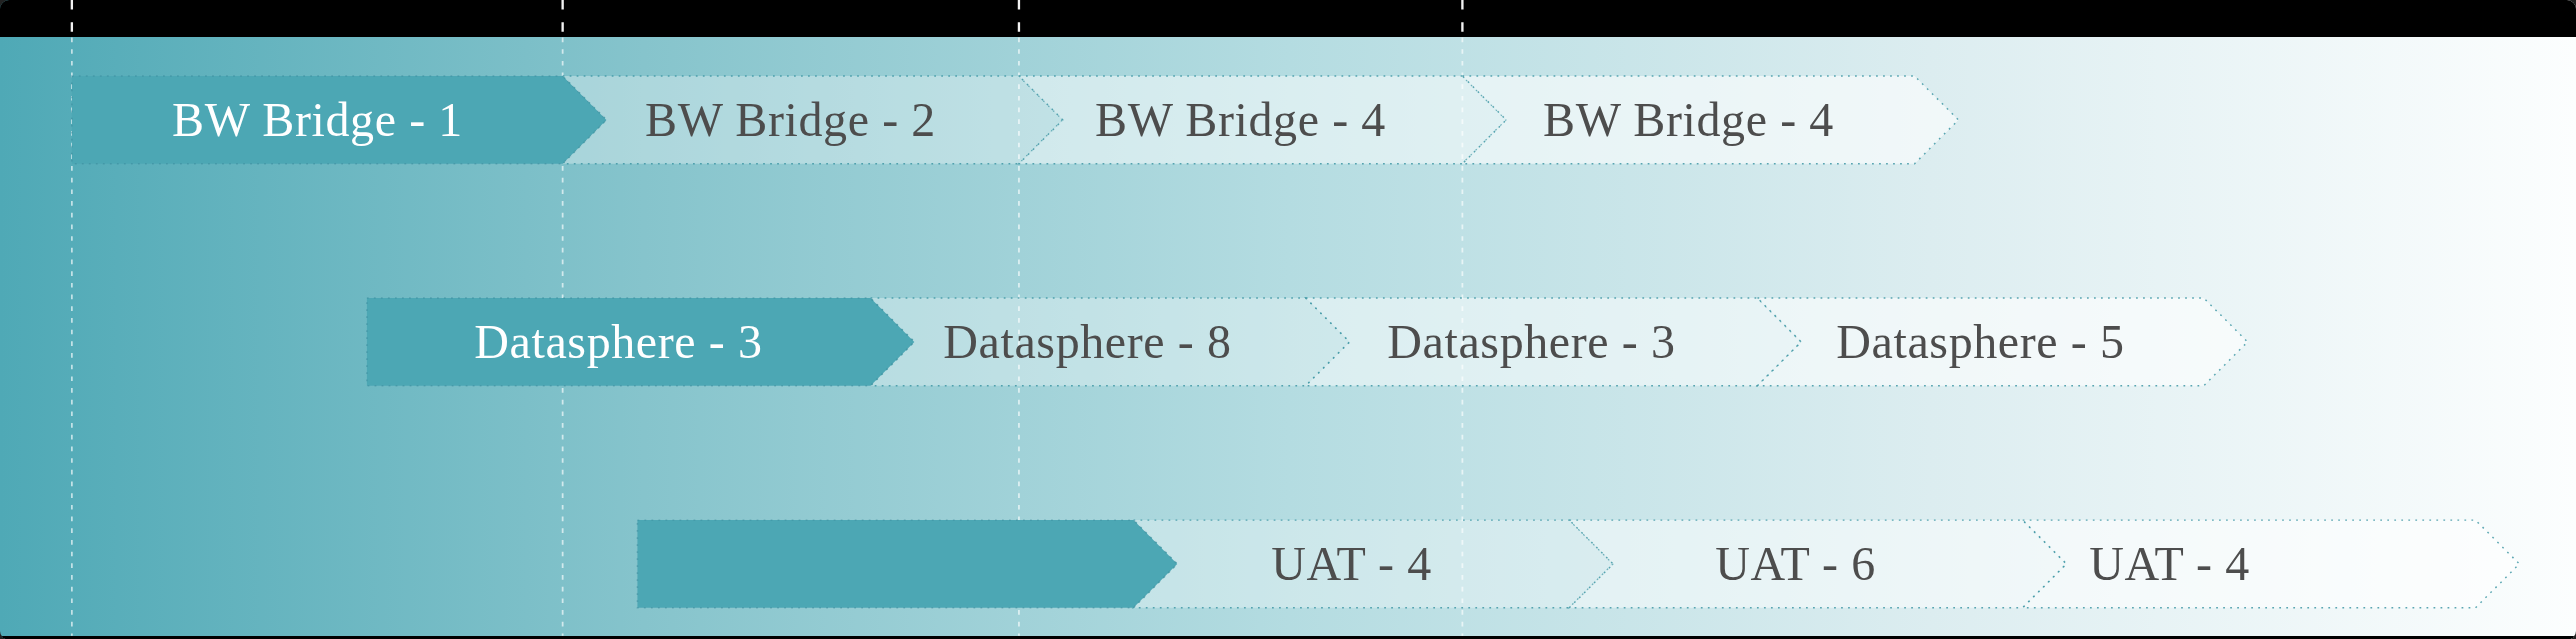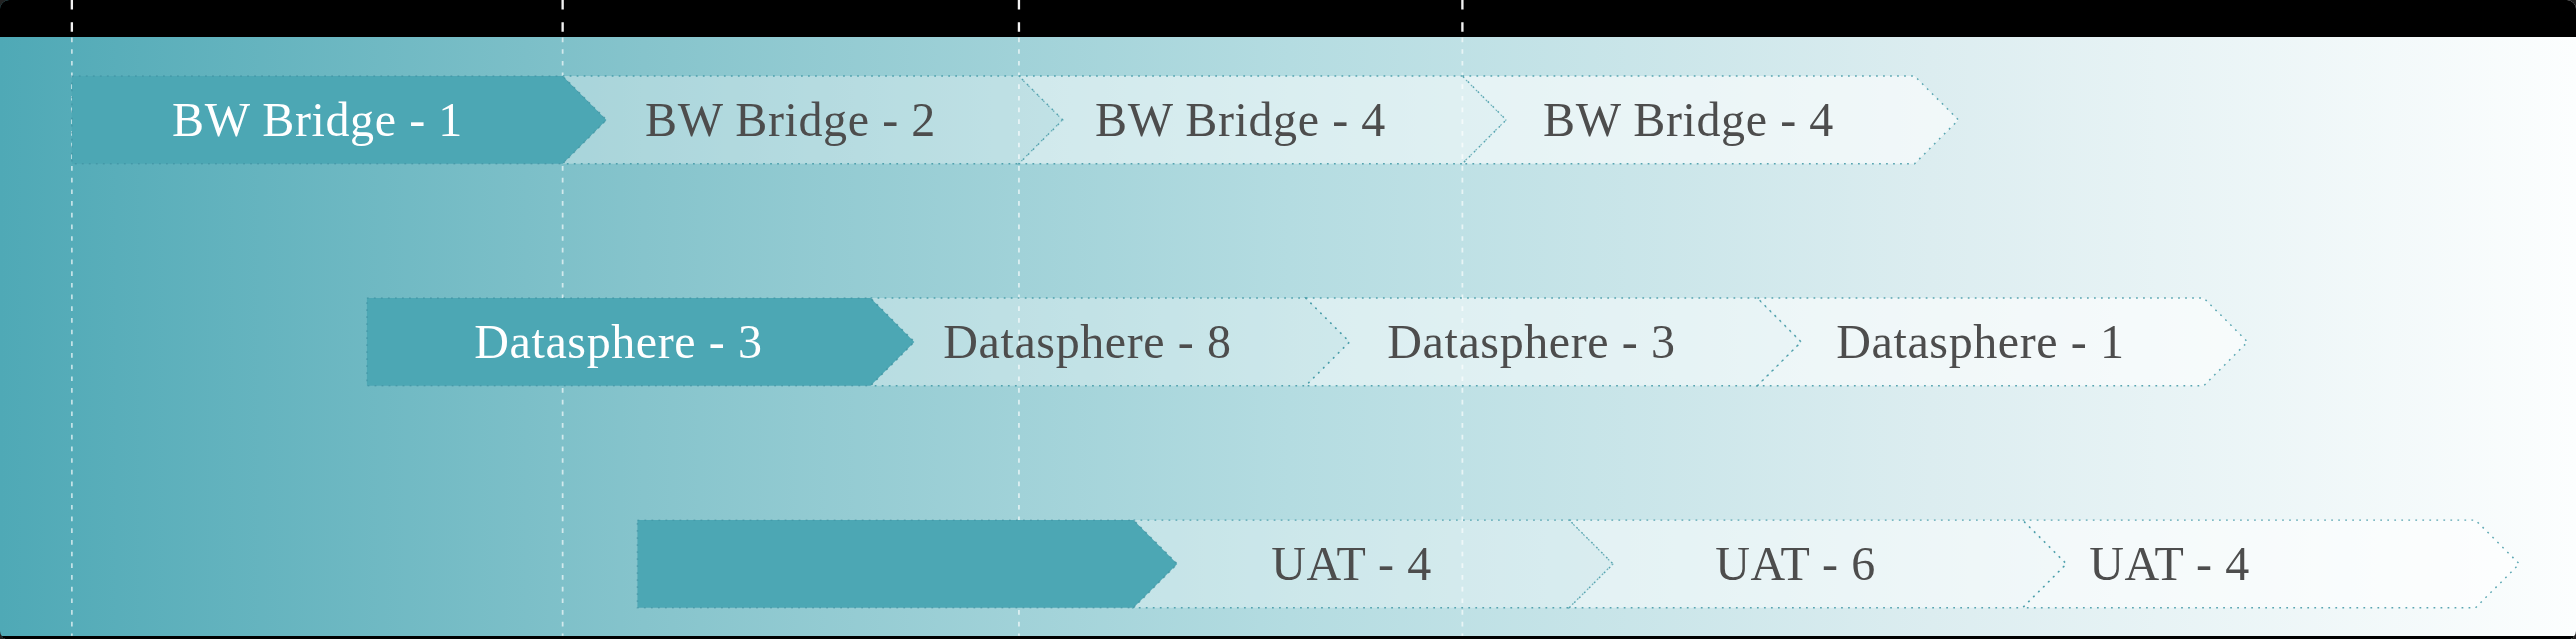--- a/index.html
+++ b/index.html
@@ -102,21 +102,21 @@
   </svg>
 
   <div class="seg-label active r1" style="left:84px">BW Bridge - 1</div>
   <div class="seg-label r1" style="left:557px">BW Bridge - 2</div>
   <div class="seg-label r1" style="left:1007px">BW Bridge - 4</div>
   <div class="seg-label r1" style="left:1455px">BW Bridge - 4</div>
 
   <div class="seg-label active r2" style="left:385px">Datasphere - 3</div>
   <div class="seg-label r2" style="left:854px">Datasphere - 8</div>
   <div class="seg-label r2" style="left:1298px">Datasphere - 3</div>
-  <div class="seg-label r2" style="left:1747px">Datasphere - 1</div>
+  <div class="seg-label r2" style="left:1747px">Datasphere - 5</div>
 
   <div class="seg-label r3" style="left:1118px">UAT - 4</div>
   <div class="seg-label r3" style="left:1562px">UAT - 6</div>
   <div class="seg-label r3" style="left:1936px">UAT - 4</div>
 
   <div class="bottom-bar"></div>
 </div>
 
 
 </body></html>

